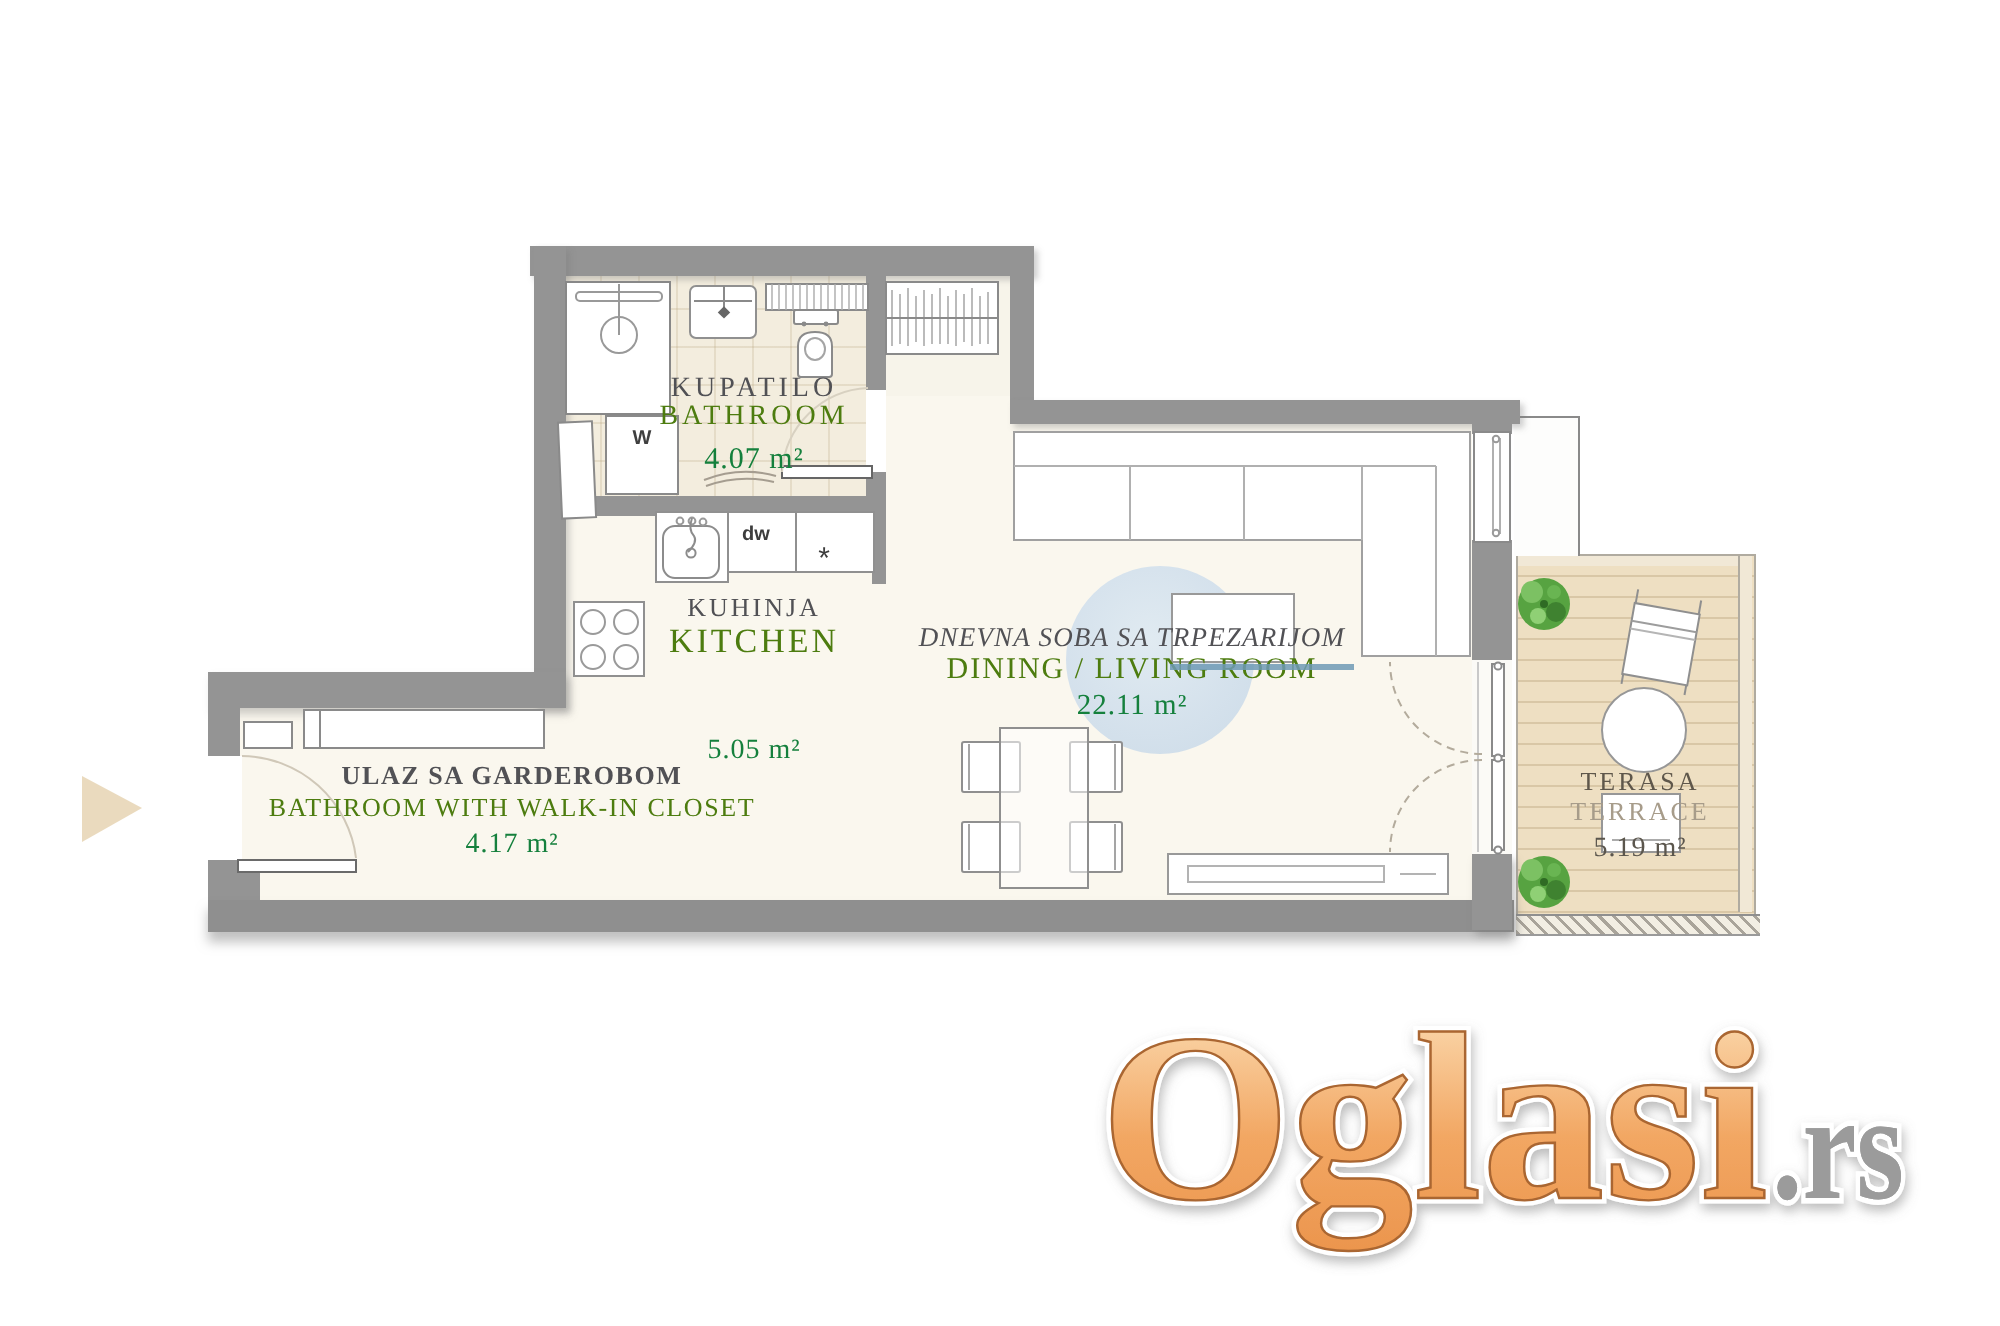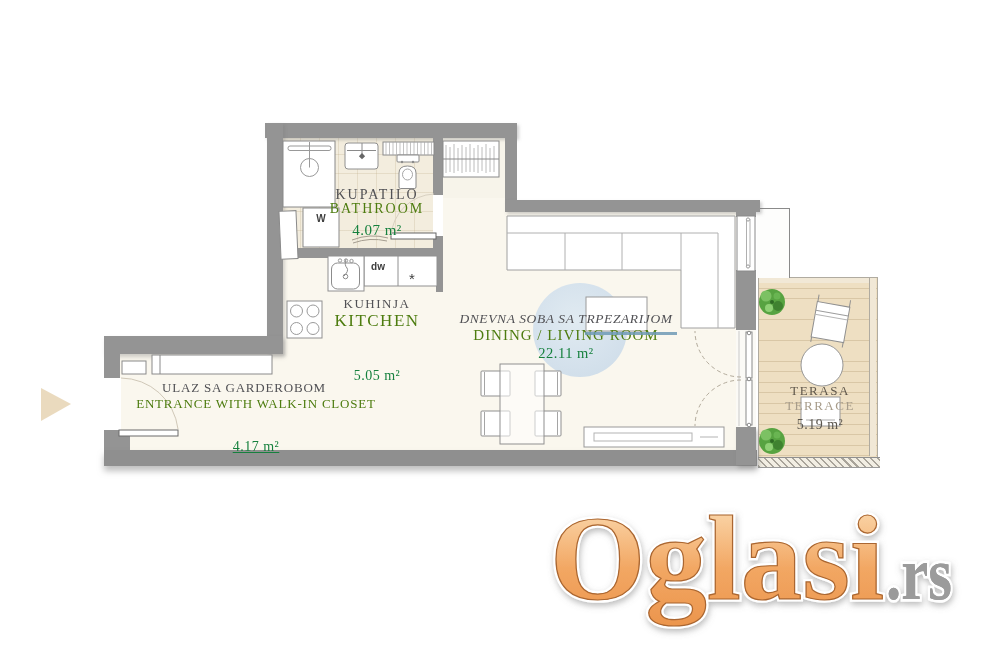--- a/index.html
+++ b/index.html
@@ -271,23 +271,23 @@
   <div class="lbl l3" style="left:307px;top:222px;width:140px;font-size:15px;">4.07 m²</div>
 
   <div class="lbl l1" style="left:307px;top:296px;width:140px;font-size:13px;letter-spacing:1.5px;">KUHINJA</div>
   <div class="lbl l2" style="left:307px;top:311px;width:140px;font-size:17px;letter-spacing:1.5px;">KITCHEN</div>
   <div class="lbl l3" style="left:307px;top:328px;width:140px;font-size:14px;margin-top:40px;">5.05 m²</div>
 
   <div class="lbl l1" style="left:436px;top:311px;width:260px;font-size:13.5px;letter-spacing:0.6px;font-style:italic;">DNEVNA SOBA SA TRPEZARIJOM</div>
   <div class="lbl l2" style="left:436px;top:327px;width:260px;font-size:15px;letter-spacing:1px;">DINING / LIVING ROOM</div>
   <div class="lbl l3" style="left:436px;top:345px;width:260px;font-size:14.5px;">22.11 m²</div>
 
-  <div class="lbl l1" style="left:114px;top:380px;width:260px;font-size:13px;letter-spacing:0.8px;">ULAZ SA GARDEROBOM</div>
-  <div class="lbl l2" style="left:126px;top:396px;width:260px;font-size:13px;letter-spacing:0.8px;">ENTRANCE WITH WALK-IN CLOSET</div>
-  <div class="lbl l3" style="left:126px;top:439px;width:260px;font-size:14px;text-decoration:underline;">4.17 m²</div>
+  <div class="lbl l1" style="left:126px;top:380px;width:260px;font-size:13px;letter-spacing:0.8px;font-weight:bold;">ULAZ SA GARDEROBOM</div>
+  <div class="lbl l2" style="left:126px;top:396px;width:260px;font-size:13px;letter-spacing:0.8px;">BATHROOM WITH WALK-IN CLOSET</div>
+  <div class="lbl l3" style="left:126px;top:415px;width:260px;font-size:14px;">4.17 m²</div>
 
   <div class="lbl l1" style="left:760px;top:383px;width:120px;color:#5f574b;font-size:13px;letter-spacing:1.5px;">TERASA</div>
   <div class="lbl l2" style="left:760px;top:398px;width:120px;color:#a79c8a;font-size:13px;letter-spacing:1.5px;">TERRACE</div>
   <div class="lbl l3" style="left:760px;top:417px;width:120px;color:#5b564d;font-size:14px;">5.19 m²</div>
 
   <div class="abs" style="left:585px;top:332px;width:92px;height:2.5px;background:#6f9ab5;opacity:.85;"></div>
 
   <svg class="abs" style="left:30px;top:380px;" width="50" height="50" viewBox="0 0 50 50">
     <polygon points="11,8 41,24 11,41" fill="#e9d8bb" opacity="0.95"></polygon>
   </svg>

